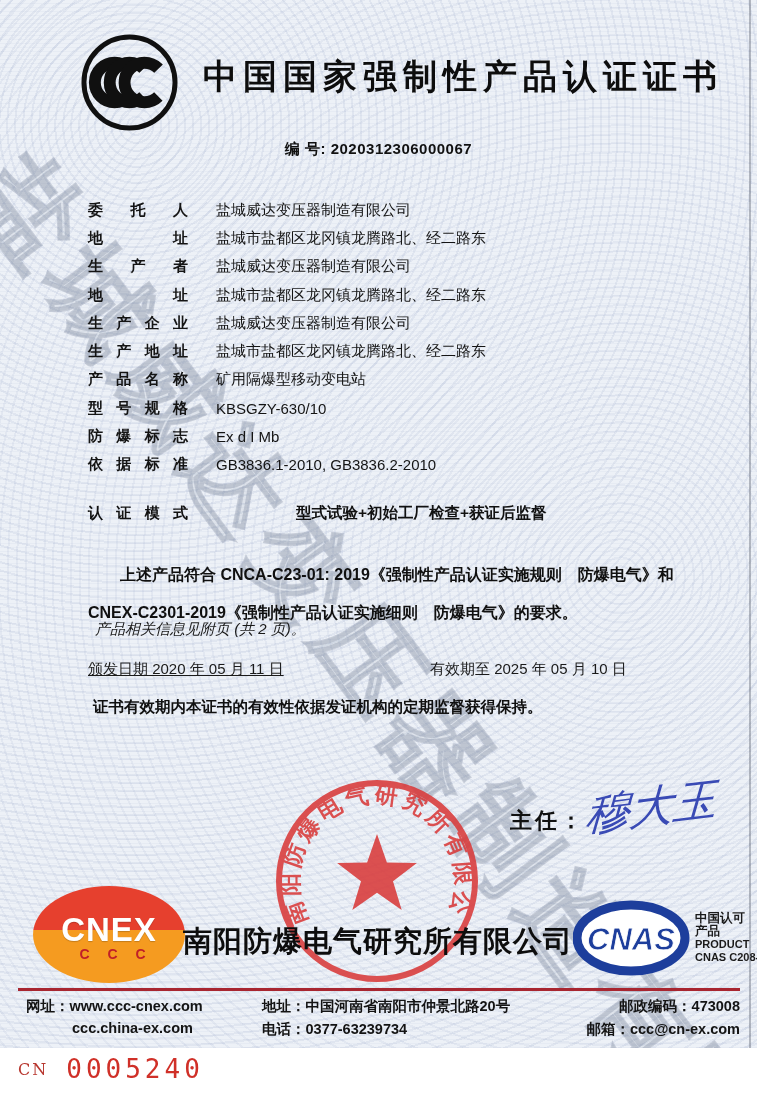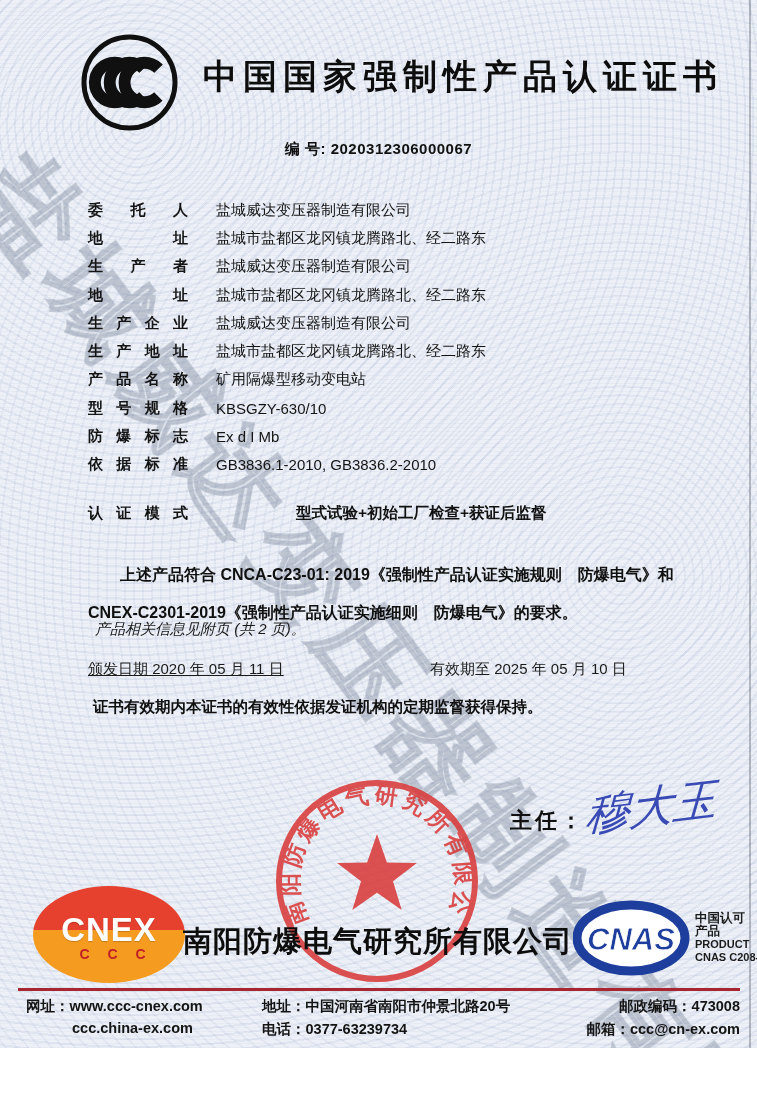--- a/index.html
+++ b/index.html
@@ -175,13 +175,17 @@
     <div class="ft ft-web1">网址：www.ccc-cnex.com</div>
     <div class="ft ft-web2">ccc.china-ex.com</div>
     <div class="ft ft-addr">地址：中国河南省南阳市仲景北路20号</div>
     <div class="ft ft-tel">电话：0377-63239734</div>
     <div class="ft ft-zip">邮政编码：473008</div>
     <div class="ft ft-mail">邮箱：ccc@cn-ex.com</div>
 
     <div class="edge-line"></div>
   </div>
 
+  <div class="serial">
+    <span class="serial-prefix">CN</span>
+    <span class="serial-num">0005240</span>
+  </div>
 </div>
 
 </body></html>

